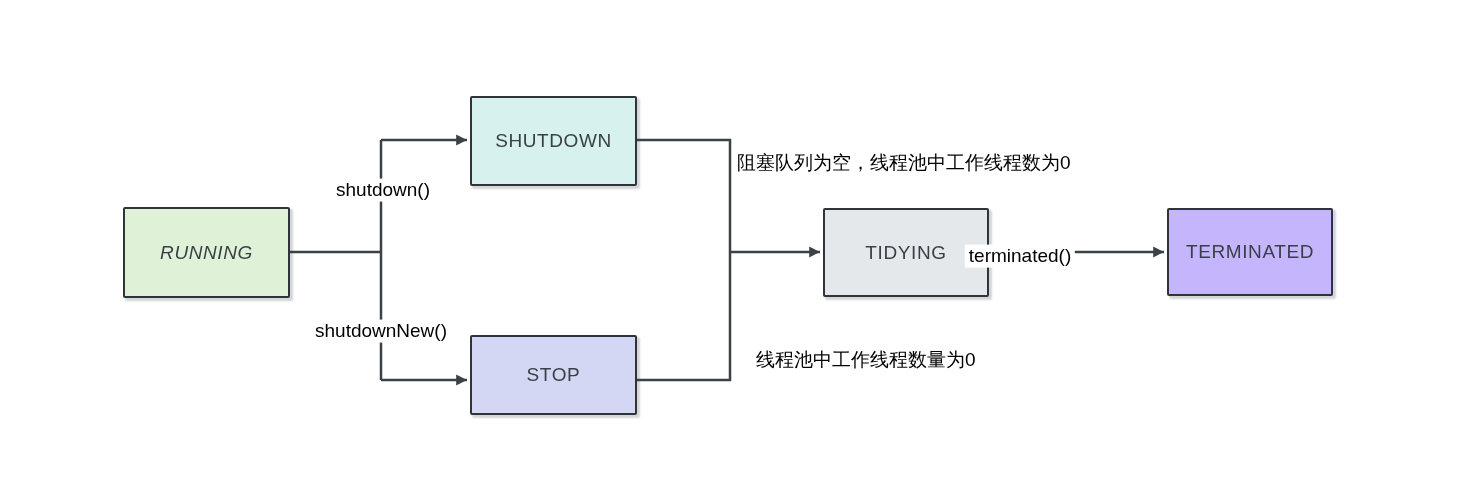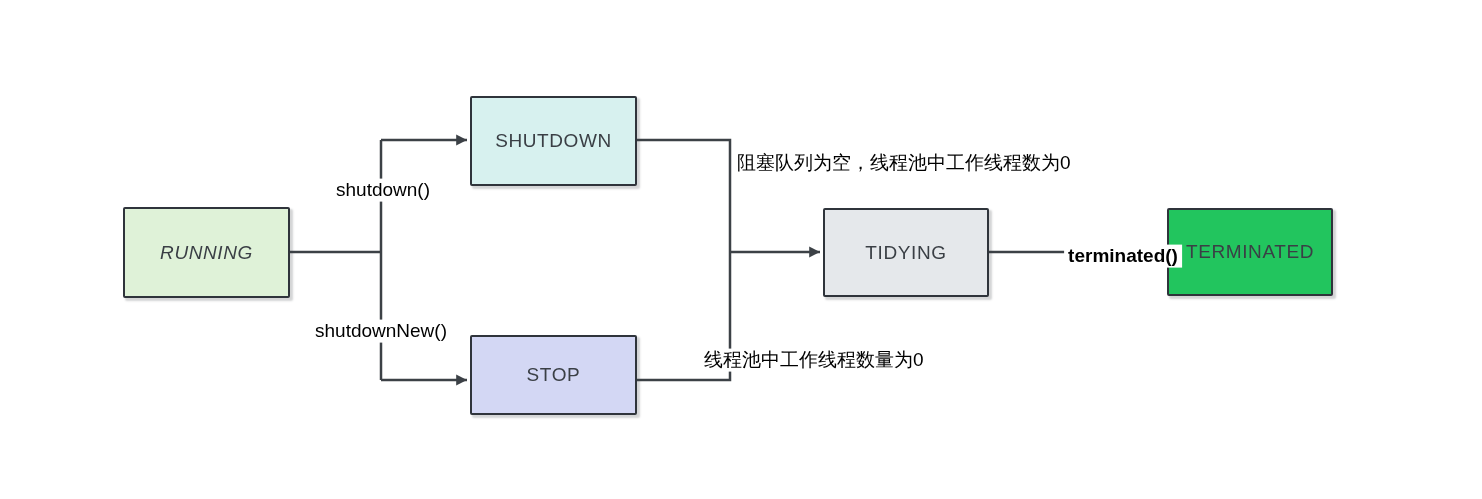--- a/index.html
+++ b/index.html
@@ -48,23 +48,23 @@
     z-index: 3;
     font-size: 19px;
     color: #000000;
     white-space: nowrap;
     background: #ffffff;
     line-height: 1.2;
   }
   .lbl-center { transform: translate(-50%, -50%); padding: 0 4px; }
   .lbl-shutdown     { left: 383px;  top: 190px; text-align: right; }
   .lbl-shutdown-new { left: 381px;  top: 311px; margin-top: 20px; }
-  .lbl-terminated   { left: 1123px; top: 256px; font-weight: bold; }
+  .lbl-terminated   { left: 1020px; top: 256px; }
   .lbl-cn-top    { left: 737px; top: 163px; transform: translateY(-50%); }
-  .lbl-cn-bottom { left: 704px; top: 360px; transform: translateY(-50%); }
+  .lbl-cn-bottom { left: 756px; top: 360px; transform: translateY(-50%); }
 </style>
 </head>
 <body>
 
 <div class="canvas">
 
   <svg class="wires" width="1482" height="499" viewBox="0 0 1482 499">
     <defs>
       <marker id="arrow" viewBox="0 0 12 12" refX="11" refY="6" markerWidth="13" markerHeight="13" orient="auto" markerUnits="userSpaceOnUse">
         <path d="M1,1 L11,6 L1,11 z" style="fill: rgb(60, 65, 70);"></path>
@@ -90,21 +90,21 @@
   </div>
 
   <div class="node node-stop" style="background-color: rgb(211, 215, 244); border-color: rgb(47, 52, 59);">
     <span class="node-label">STOP</span>
   </div>
 
   <div class="node node-tidying" style="background-color: rgb(229, 232, 235); border-color: rgb(47, 52, 59);">
     <span class="node-label">TIDYING</span>
   </div>
 
-  <div class="node node-terminated" style="background-color: #22c55e; border-color: rgb(47, 52, 59);">
+  <div class="node node-terminated" style="background-color: #c4b5fd; border-color: rgb(47, 52, 59);">
     <span class="node-label">TERMINATED</span>
   </div>
 
   <div class="edge-label lbl-center lbl-shutdown">shutdown()</div>
 
   <div class="edge-label lbl-center lbl-shutdown-new">shutdownNew()</div>
 
   <div class="edge-label lbl-cn-top">阻塞队列为空，线程池中工作线程数为0</div>
 
   <div class="edge-label lbl-cn-bottom">线程池中工作线程数量为0</div>

